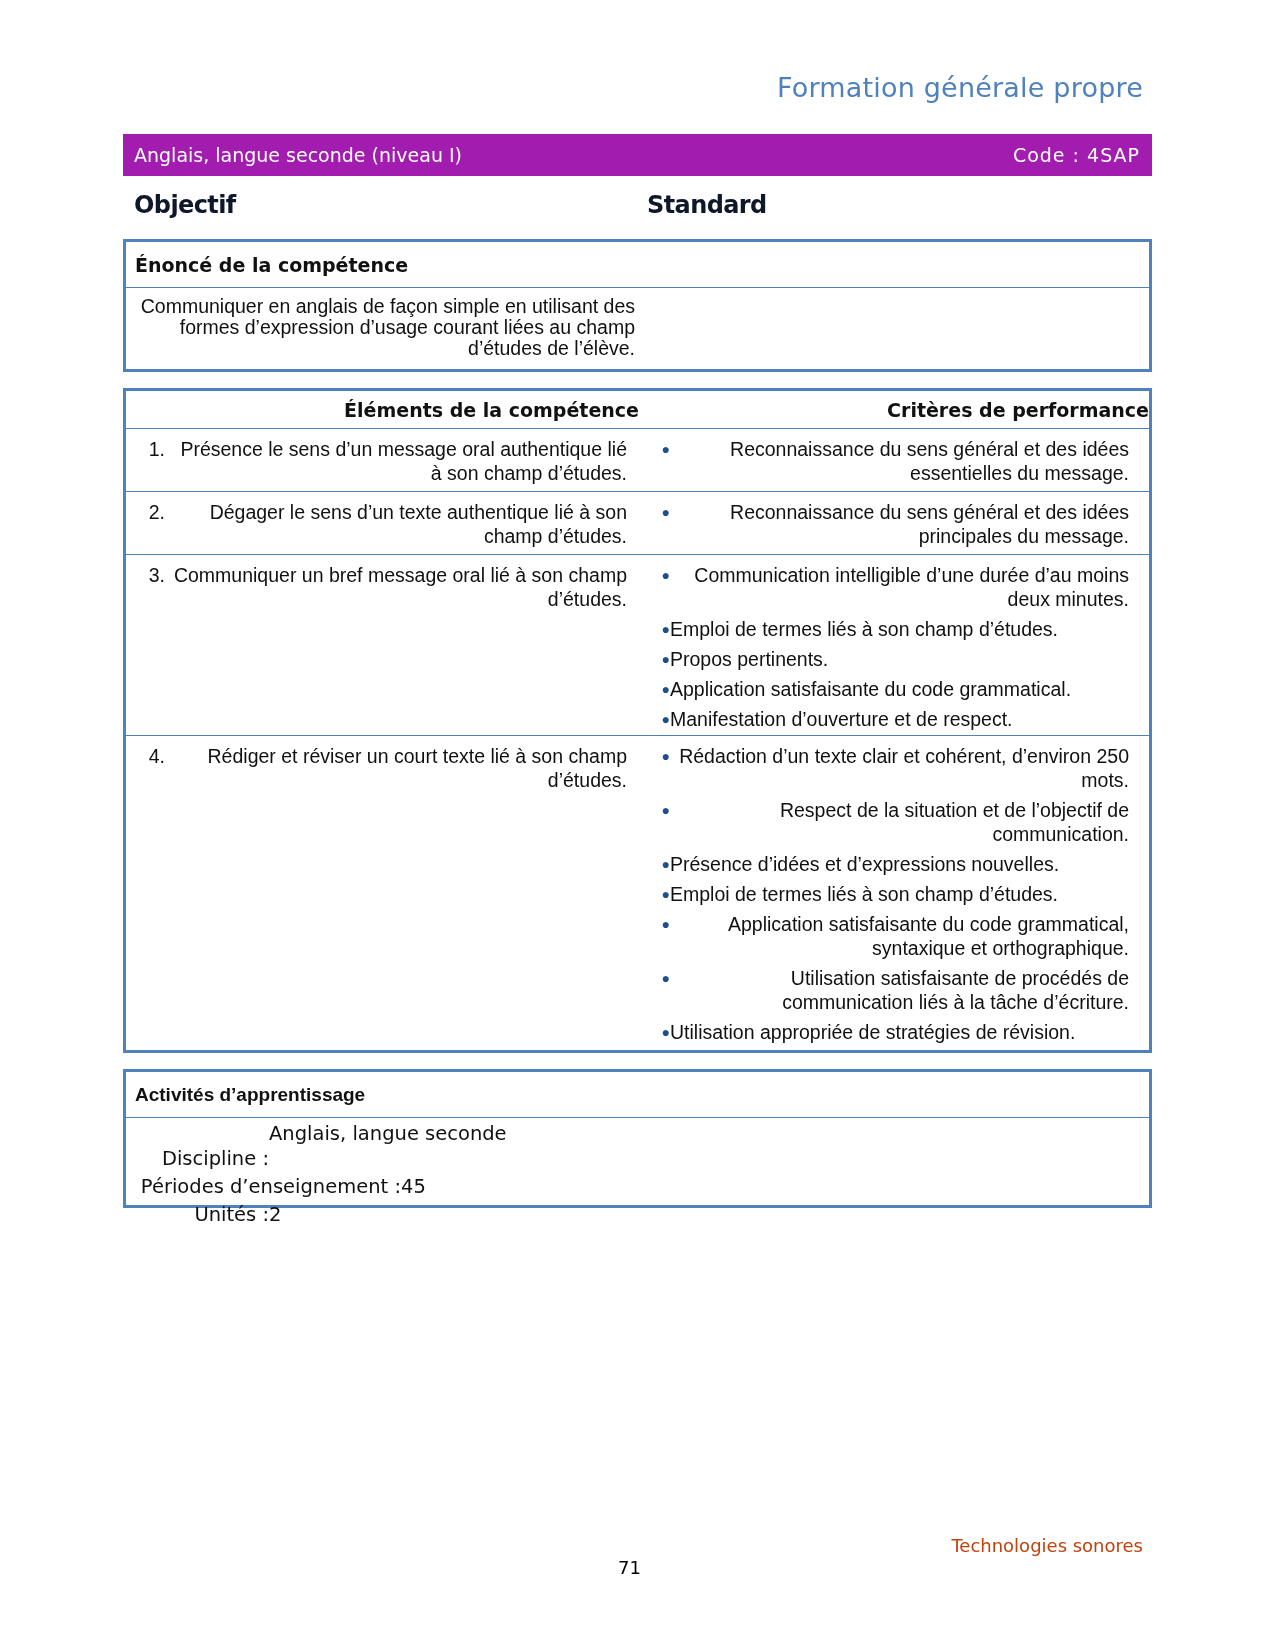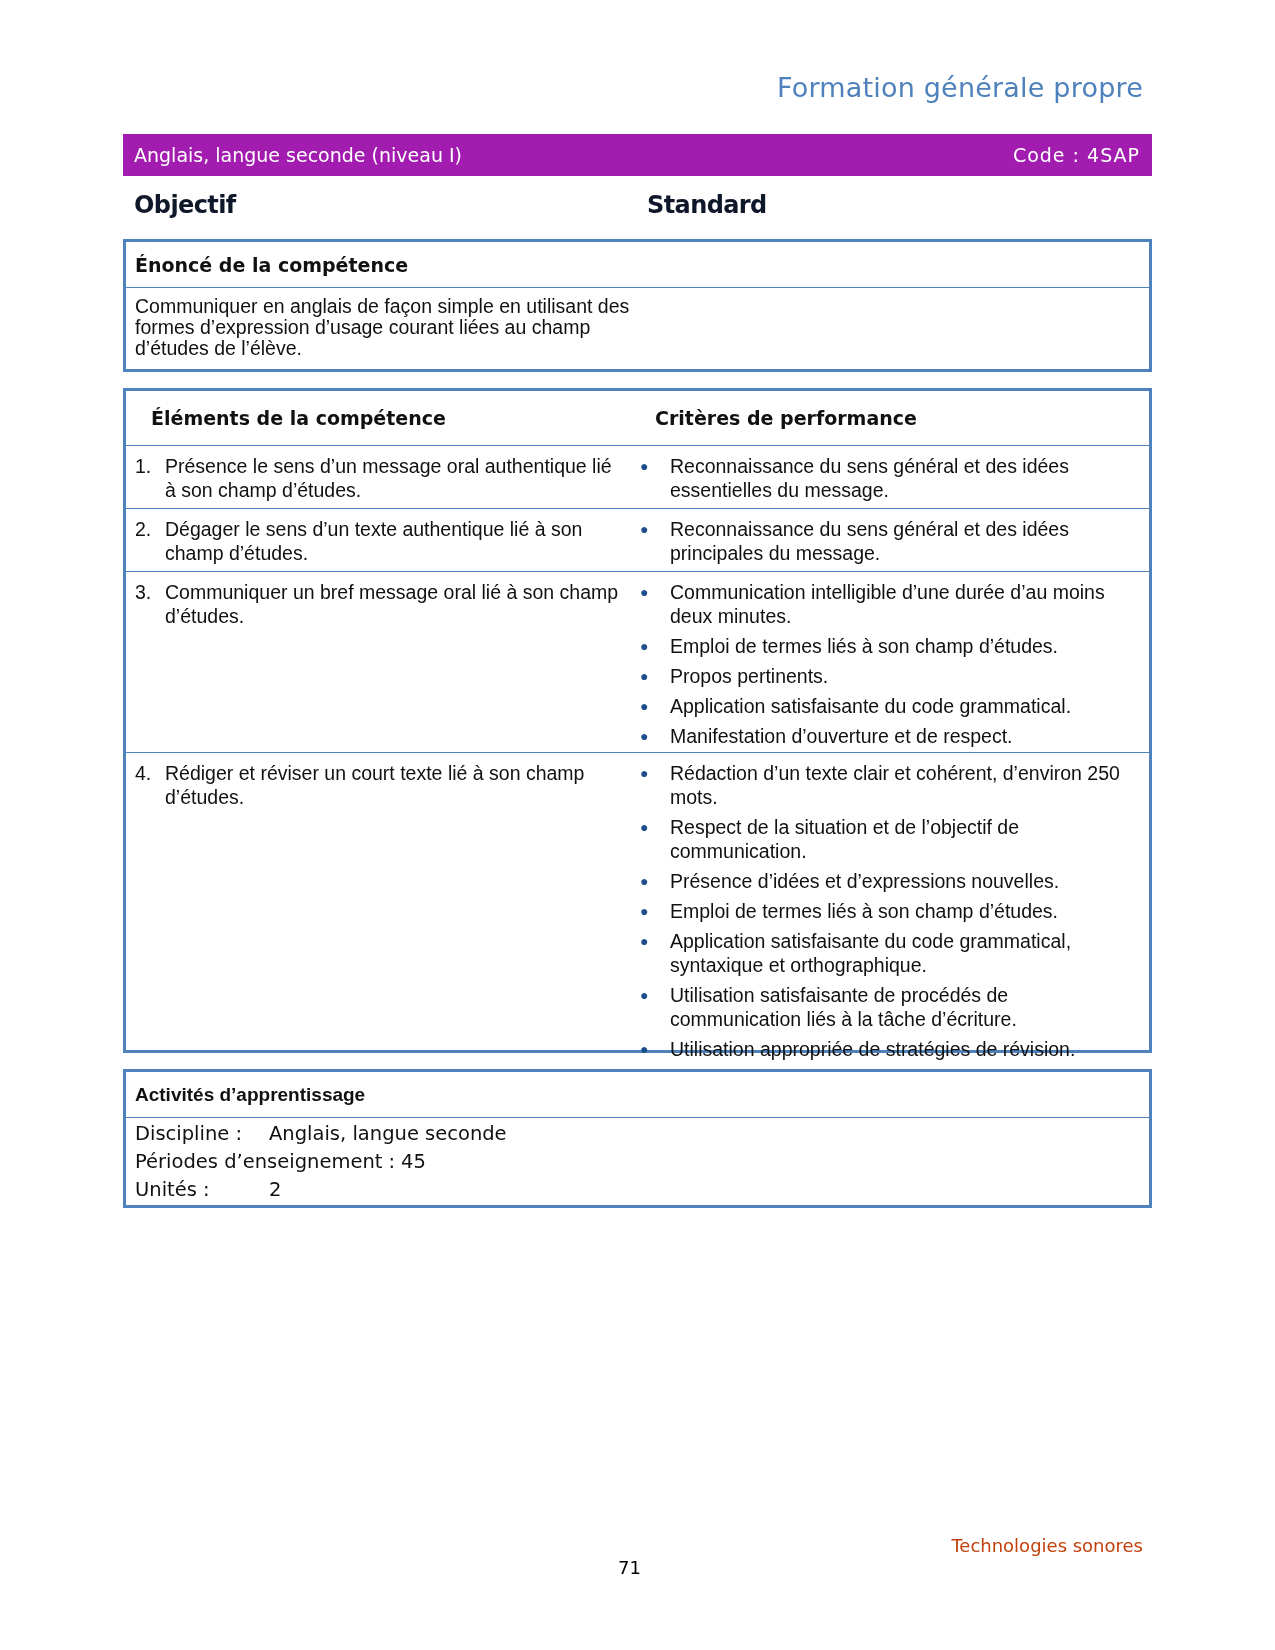--- a/index.html
+++ b/index.html
@@ -22,39 +22,39 @@
   .banner .code { letter-spacing: 1px; }
   .section-label {
     position: absolute; top: 191px; font-size: 24px; font-weight: bold;
     color: #0f172a; letter-spacing: -0.6px;
   }
   .section-label.objectif { left: 134px; }
   .section-label.standard { left: 647px; }
 
   .box {
     position: absolute; left: 123px; width: 1029px;
-    border: 3px solid #4f81bd; box-sizing: border-box; background: #fff;
+    border: 3px solid #4f81bd; box-sizing: border-box; background: #fff; text-align: right;
   }
   .box .hdr {
     font-weight: bold; font-size: 19px; padding: 0 0 0 9px;
     display: flex; align-items: center;
     border-bottom: 1px solid #4f81bd;
   }
   .box .row { border-bottom: 1px solid #4f81bd; display: flex; }
   .box .row:last-child { border-bottom: none; }
 
   #enonce { top: 239px; height: 133px; }
   #enonce .hdr { height: 45px; }
   #enonce .body {
     padding: 8px 9px; font-size: 19.5px; line-height: 21px;
     width: 500px; font-family: "Liberation Sans", sans-serif;
   }
 
   #elements { top: 388px; height: 665px; }
-  #elements .hdr { height: 45px; padding: 16px; }
+  #elements .hdr { height: 45px; padding: 0; }
   #elements .hdr .c1 { width: 513px; padding-left: 9px; box-sizing: border-box; }
   #elements .hdr .c2 { flex: 1; }
   #elements .row .c1 {
     width: 513px; box-sizing: border-box; padding: 8px 12px 0 9px;
     font-size: 19.5px; line-height: 24px; font-family: "Liberation Sans", sans-serif;
     display: flex;
   }
   #elements .row .c1 .num { width: 30px; flex-shrink: 0; }
   #elements .row .c2 {
     flex: 1; padding: 8px 20px 0 0; box-sizing: border-box;
@@ -71,21 +71,21 @@
   .r4 { flex: 1; }
   #elements { display: flex; flex-direction: column; }
 
   #activites { top: 1069px; height: 139px; }
   #activites .hdr { height: 45px; }
   #activites .body {
     padding: 2px 9px; font-size: 19.5px; line-height: 28px;
   }
   #activites .line { display: flex; }
   #activites .lbl { display: inline-block; }
-  #activites .lbl.discipline { width: 134px; }
+  #activites .lbl.discipline { width: 134px; margin-top: 25px; }
   #activites .lbl.periodes { width: 266px; }
   #activites .lbl.unites { width: 134px; }
 
   .footer-title {
     position: absolute; top: 1535px; right: 132px; font-size: 18px; color: #c2410c;
   }
   .page-number {
     position: absolute; top: 1557px; left: 618px; font-size: 18px; color: #000000;
   }
 </style>

